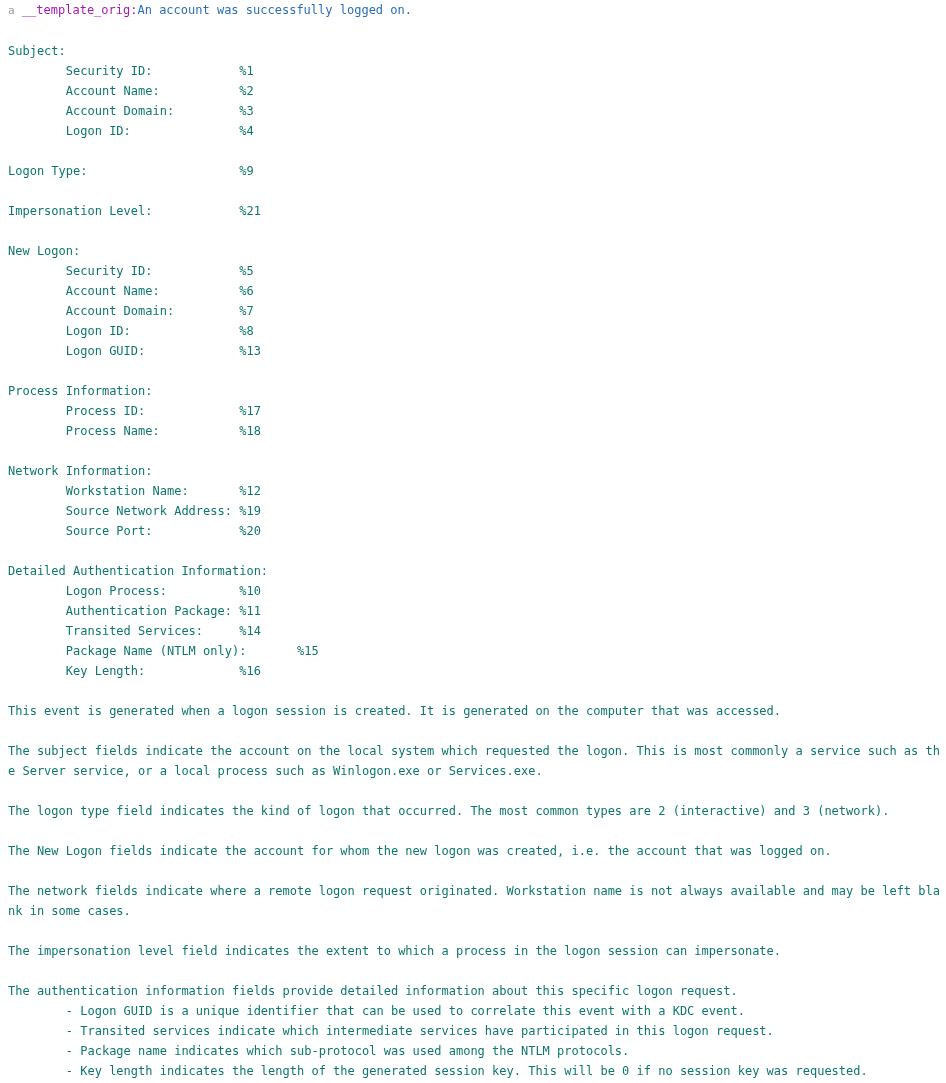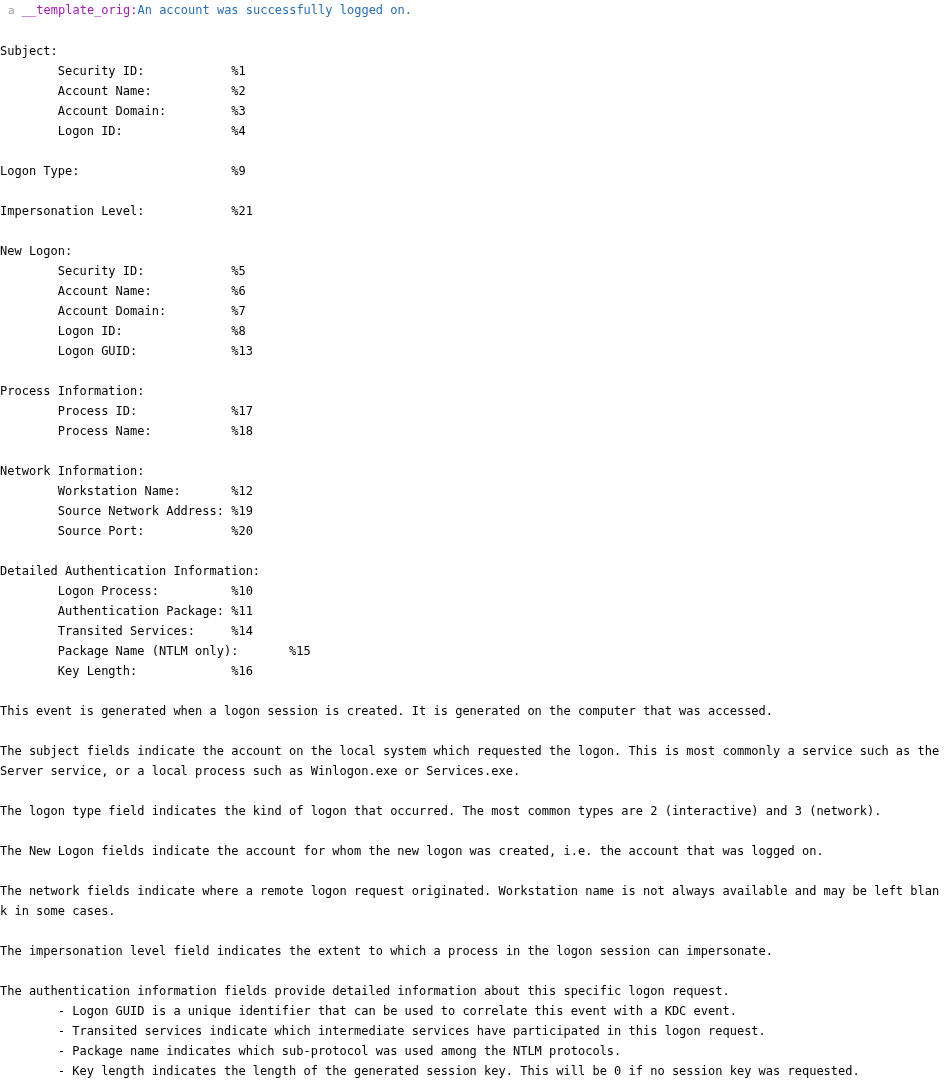--- a/index.html
+++ b/index.html
@@ -28,21 +28,22 @@
   }
   .field-name {
     color: #a21caf;
   }
   .field-value {
     color: #2a6fb3;
     margin-top: 8px;
   }
   .body-block {
     white-space: pre-wrap;
-    color: #000000;
+    color: #0f766e;
+    padding-left: 8px;
     word-break: break-all;
     overflow-wrap: anywhere;
   }
 </style>
 </head>
 <body>
 
 <div class="doc">
 
   <div class="field-line"><span class="field-key">a</span><span> </span><span class="field-name">__template_orig:</span><span class="field-value">An account was successfully logged on.</span></div>

